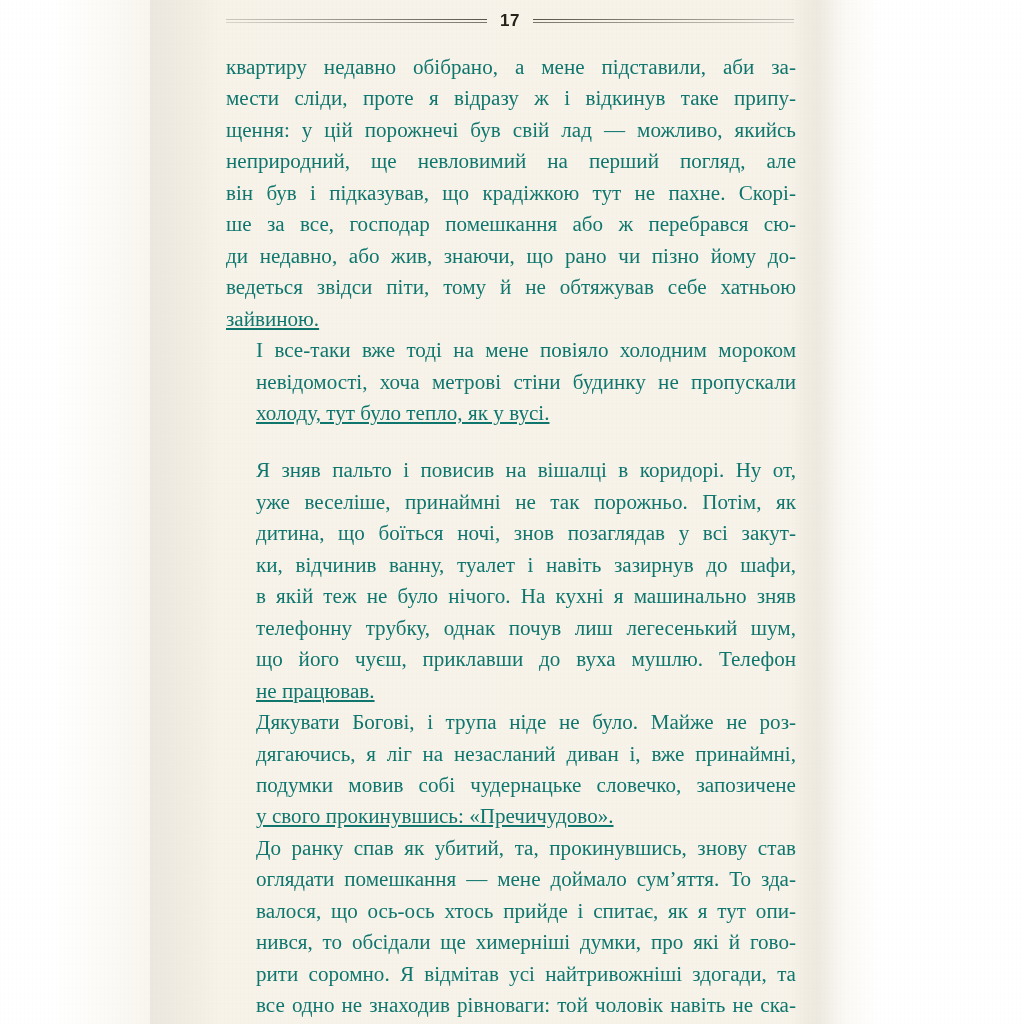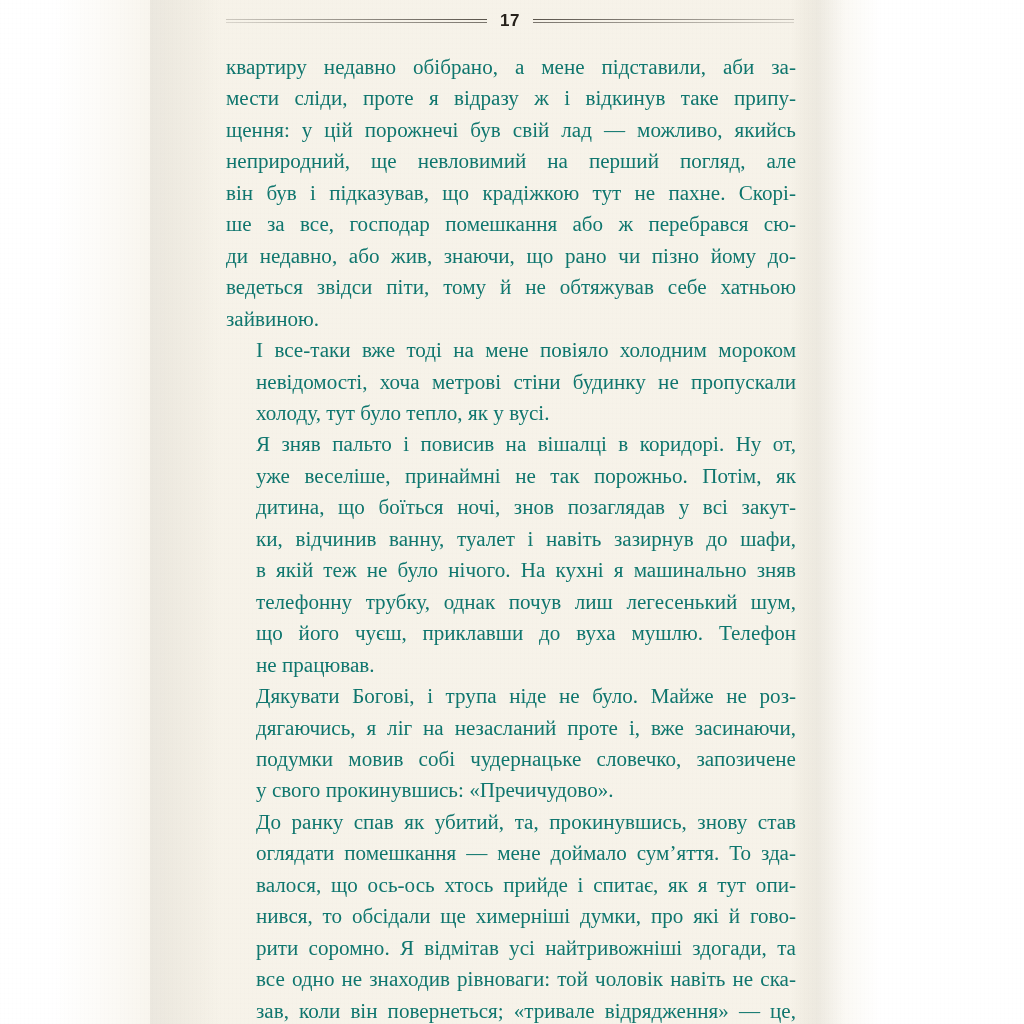--- a/index.html
+++ b/index.html
@@ -149,20 +149,21 @@
   
   .para .ln.just {
     display: block;
     text-align: justify;
     text-align-last: justify;
     white-space: normal;
   }
   .para .ln.last {
     text-align: center;
     text-align-last: left;
+    text-decoration: underline;
   }
 </style>
 </head>
 <body>
 
 <div id="page-scan">
   <div id="paper"></div>
   <div id="gutter-shade"></div>
   <div id="edge-shade-right"></div>
   <div id="grain"></div>
@@ -190,32 +191,32 @@
         <span class="ln just">ди недавно, або жив, знаючи, що рано чи пізно йому до-</span>
         <span class="ln just">ведеться звідси піти, тому й не обтяжував себе хатньою</span>
         <span class="ln just last">зайвиною.</span>
       </p>
       <p class="para indent">
         <span class="ln just" style="text-indent: 30px;">І все-таки вже тоді на мене повіяло холодним мороком</span>
         <span class="ln just">невідомості, хоча метрові стіни будинку не пропускали</span>
         <span class="ln just last">холоду, тут було тепло, як у вусі.</span>
       </p>
       <p class="para indent">
-        <span class="ln just" style="text-indent: 30px;">Я зняв пальто і повисив на вішалці в коридорі. Ну от,</span>
+        <span class="ln just" style="text-indent: 30px; margin-top: 26px;">Я зняв пальто і повисив на вішалці в коридорі. Ну от,</span>
         <span class="ln just">уже веселіше, принаймні не так порожньо. Потім, як</span>
         <span class="ln just">дитина, що боїться ночі, знов позаглядав у всі закут-</span>
         <span class="ln just">ки, відчинив ванну, туалет і навіть зазирнув до шафи,</span>
         <span class="ln just">в якій теж не було нічого. На кухні я машинально зняв</span>
         <span class="ln just">телефонну трубку, однак почув лиш легесенький шум,</span>
         <span class="ln just">що його чуєш, приклавши до вуха мушлю. Телефон</span>
         <span class="ln just last">не працював.</span>
       </p>
       <p class="para indent">
         <span class="ln just" style="text-indent: 30px;">Дякувати Богові, і трупа ніде не було. Майже не роз-</span>
-        <span class="ln just">дягаючись, я ліг на незасланий проте і, вже засинаючи,</span>
+        <span class="ln just">дягаючись, я ліг на незасланий диван і, вже принаймні,</span>
         <span class="ln just">подумки мовив собі чудернацьке словечко, запозичене</span>
         <span class="ln just last">у свого прокинувшись: «Пречичудово».</span>
       </p>
       <p class="para indent">
         <span class="ln just" style="text-indent: 30px;">До ранку спав як убитий, та, прокинувшись, знову став</span>
         <span class="ln just">оглядати помешкання — мене доймало сум’яття. То зда-</span>
         <span class="ln just">валося, що ось-ось хтось прийде і спитає, як я тут опи-</span>
         <span class="ln just">нився, то обсідали ще химерніші думки, про які й гово-</span>
         <span class="ln just">рити соромно. Я відмітав усі найтривожніші здогади, та</span>
         <span class="ln just">все одно не знаходив рівноваги: той чоловік навіть не ска-</span>

